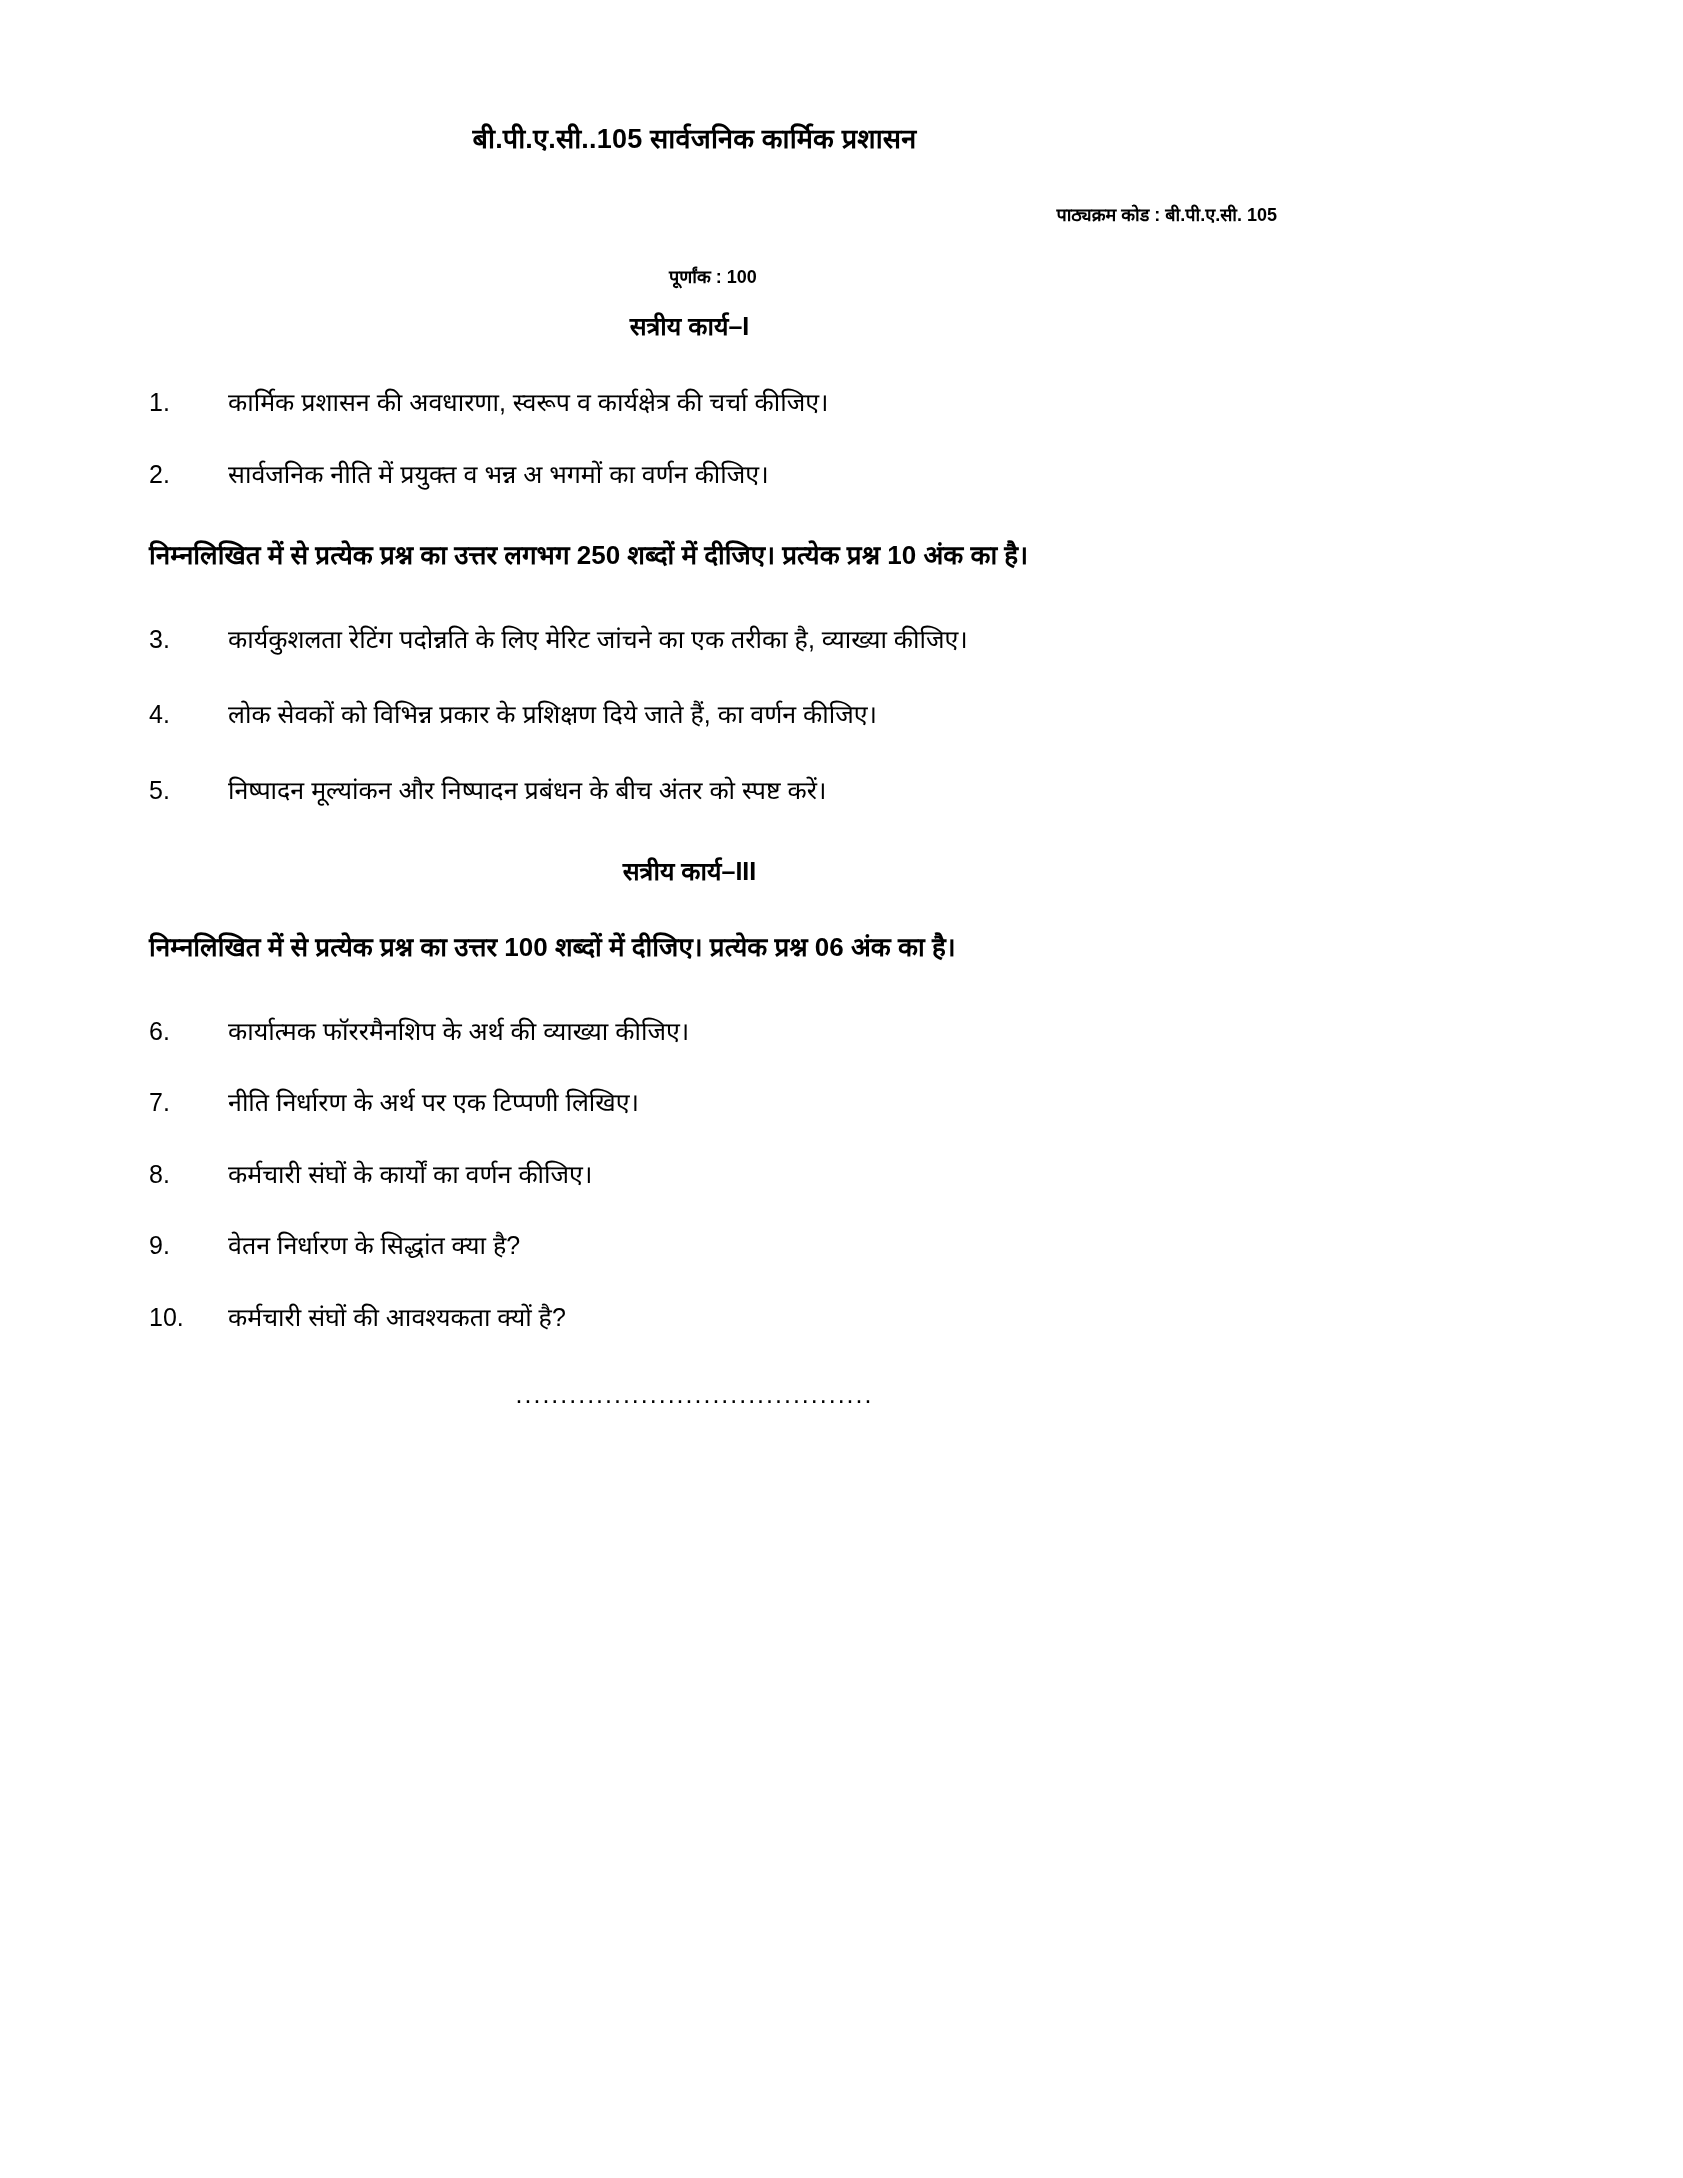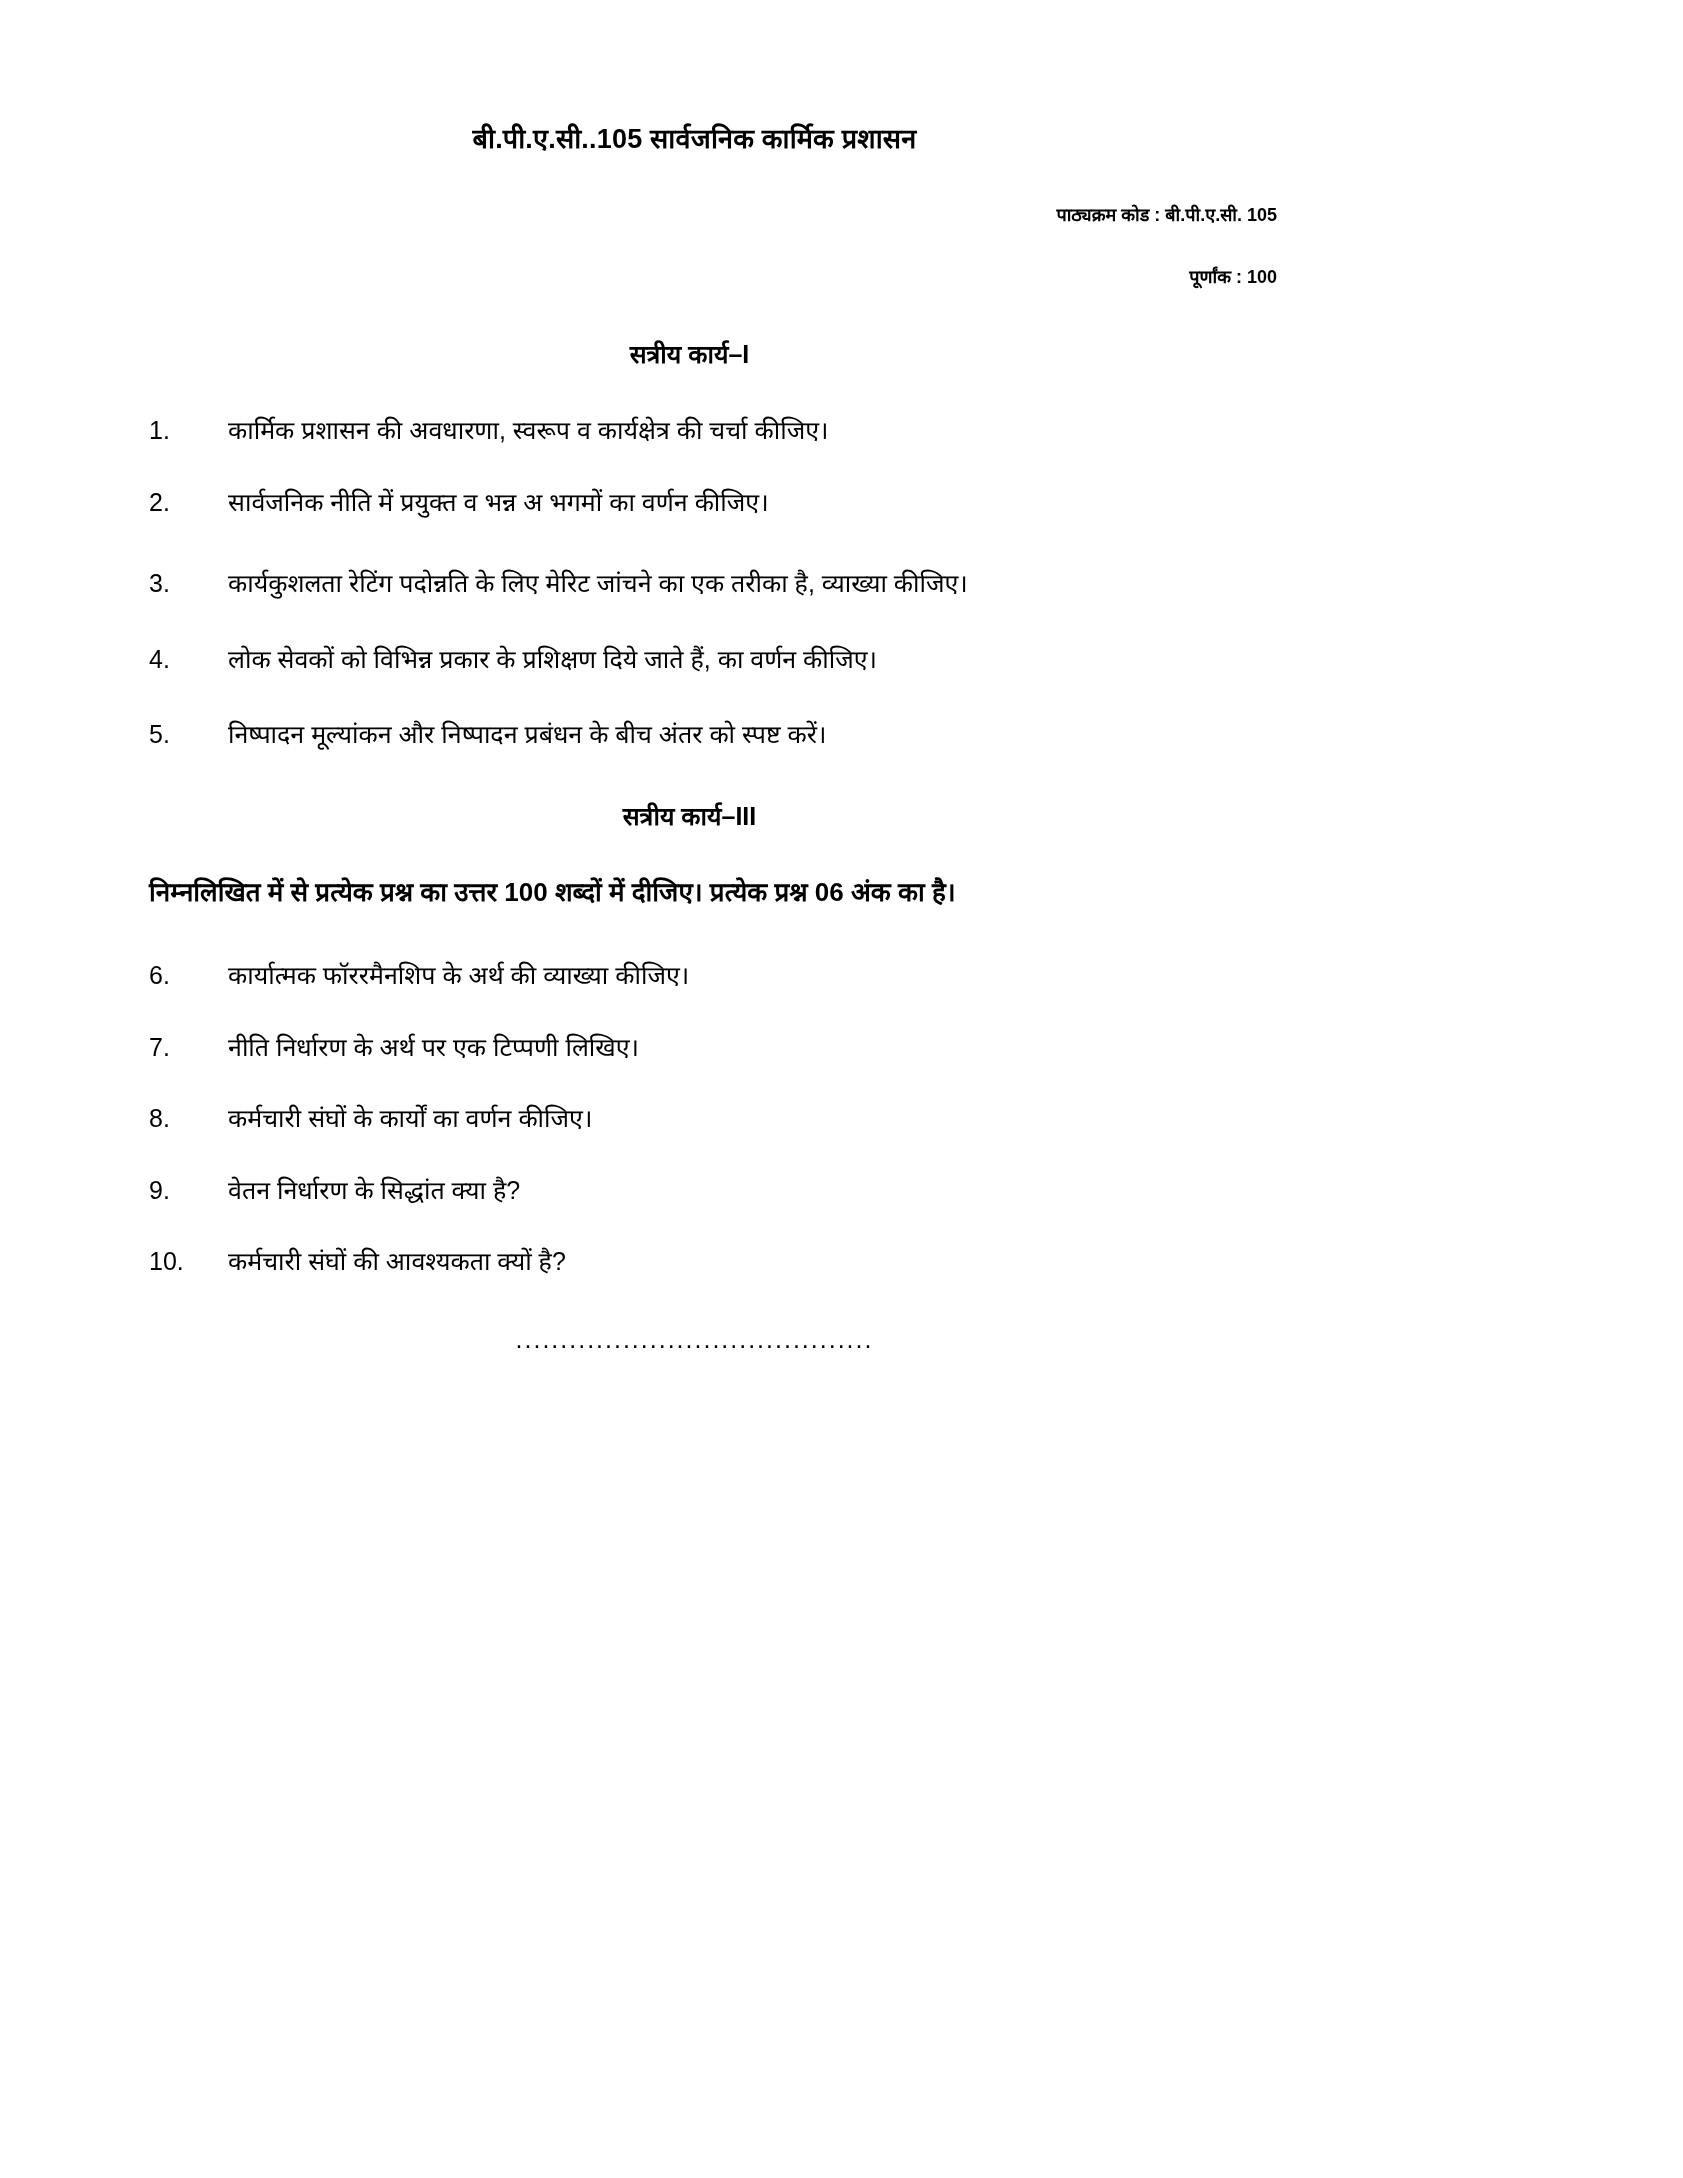--- a/index.html
+++ b/index.html
@@ -40,21 +40,22 @@
     margin: 0 0 51px 0;
     padding-right: 59px;
   }
   .meta-line {
     font-size: 18px;
     font-weight: bold;
     margin: 0 0 38px 0;
     padding-right: 22px;
   }
   .meta-line.second {
-    margin-bottom: 48px;
+    margin-bottom: 20px;
+    text-align: center;
   }
   .section-heading {
     font-size: 25px;
     font-weight: bold;
     margin: 16px 0 42px 0;
     padding-right: 69px;
   }
   .section-instruction {
     font-size: 26px;
     font-weight: bold;
@@ -106,20 +107,21 @@
     <li class="q-item">
       <span class="q-num">1.</span>
       <span class="q-text">कार्मिक प्रशासन की अवधारणा, स्वरूप व कार्यक्षेत्र की चर्चा कीजिए।</span>
     </li>
     <li class="q-item">
       <span class="q-num">2.</span>
       <span class="q-text">सार्वजनिक नीति में प्रयुक्त  व भन्न अ भगमों का वर्णन कीजिए।</span>
     </li>
   </ul>
 
+  <div class="section-instruction">निम्नलिखित में से प्रत्येक प्रश्न का उत्तर लगभग 250 शब्दों में दीजिए। प्रत्येक प्रश्न 10 अंक का है।</div>
   <ul class="q-list sec2">
     <li class="q-item">
       <span class="q-num">3.</span>
       <span class="q-text">कार्यकुशलता रेटिंग पदोन्नति के लिए मेरिट जांचने का एक तरीका है, व्याख्या कीजिए।</span>
     </li>
     <li class="q-item">
       <span class="q-num">4.</span>
       <span class="q-text">लोक सेवकों को विभिन्न प्रकार के प्रशिक्षण दिये जाते हैं, का वर्णन कीजिए।</span>
     </li>
     <li class="q-item">

